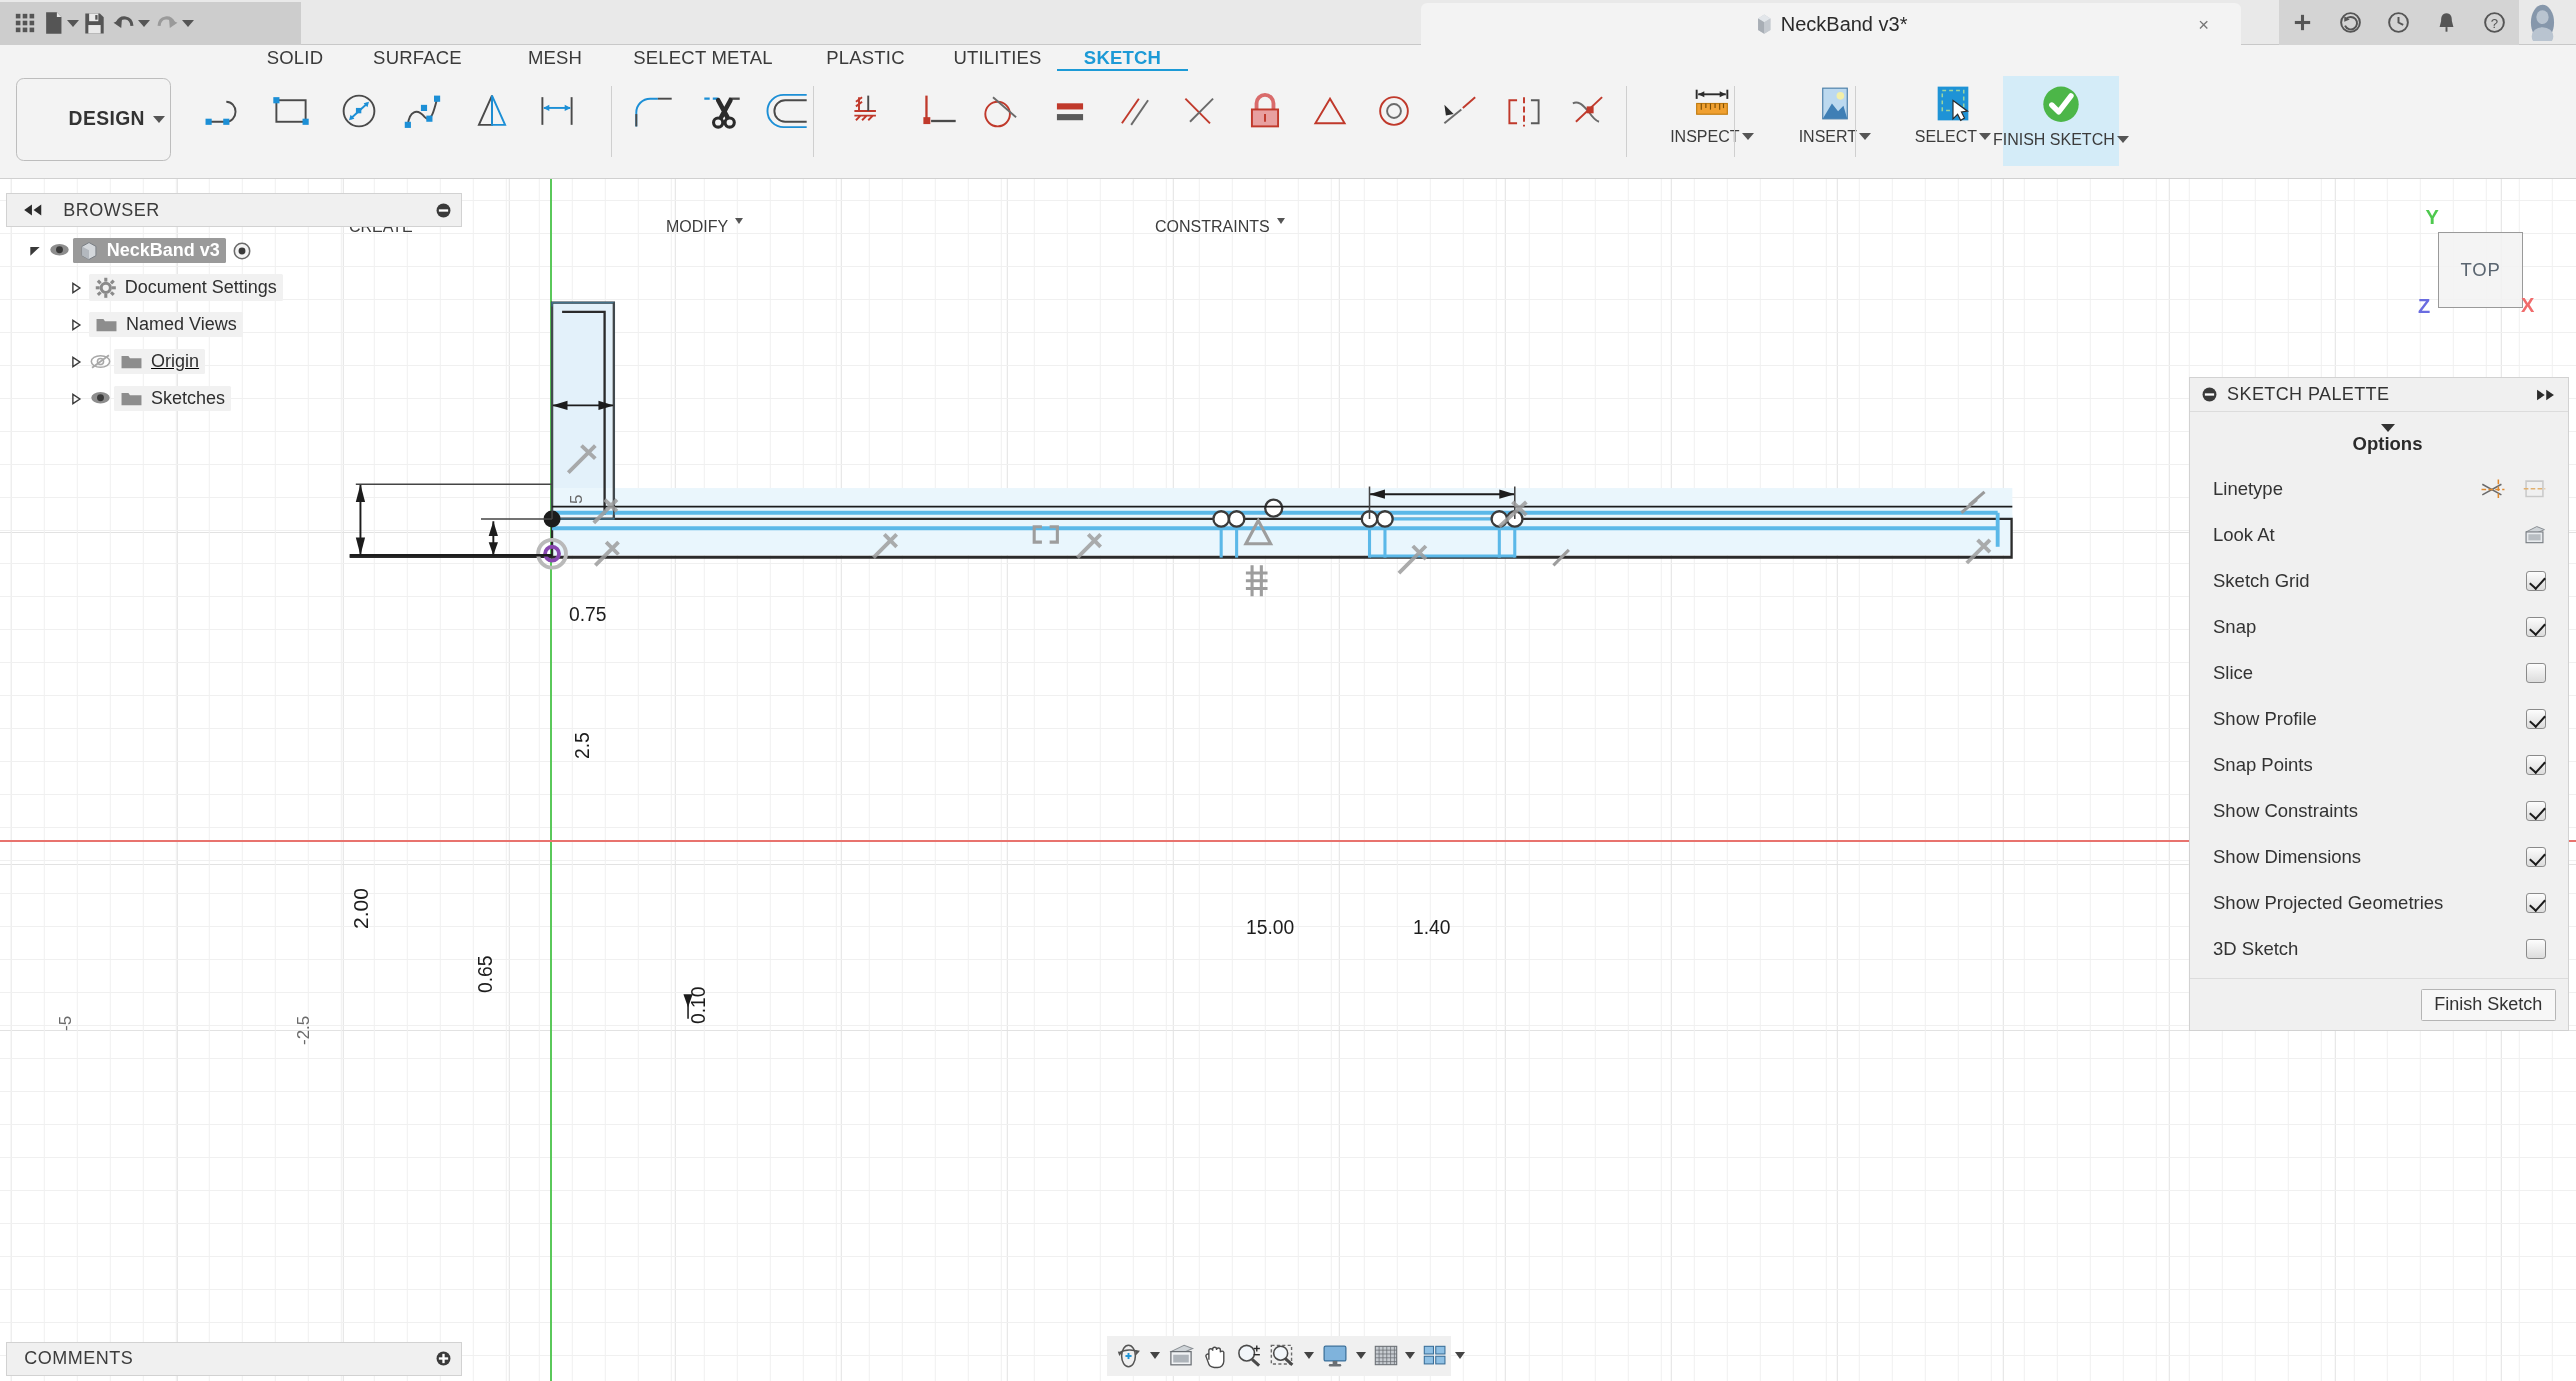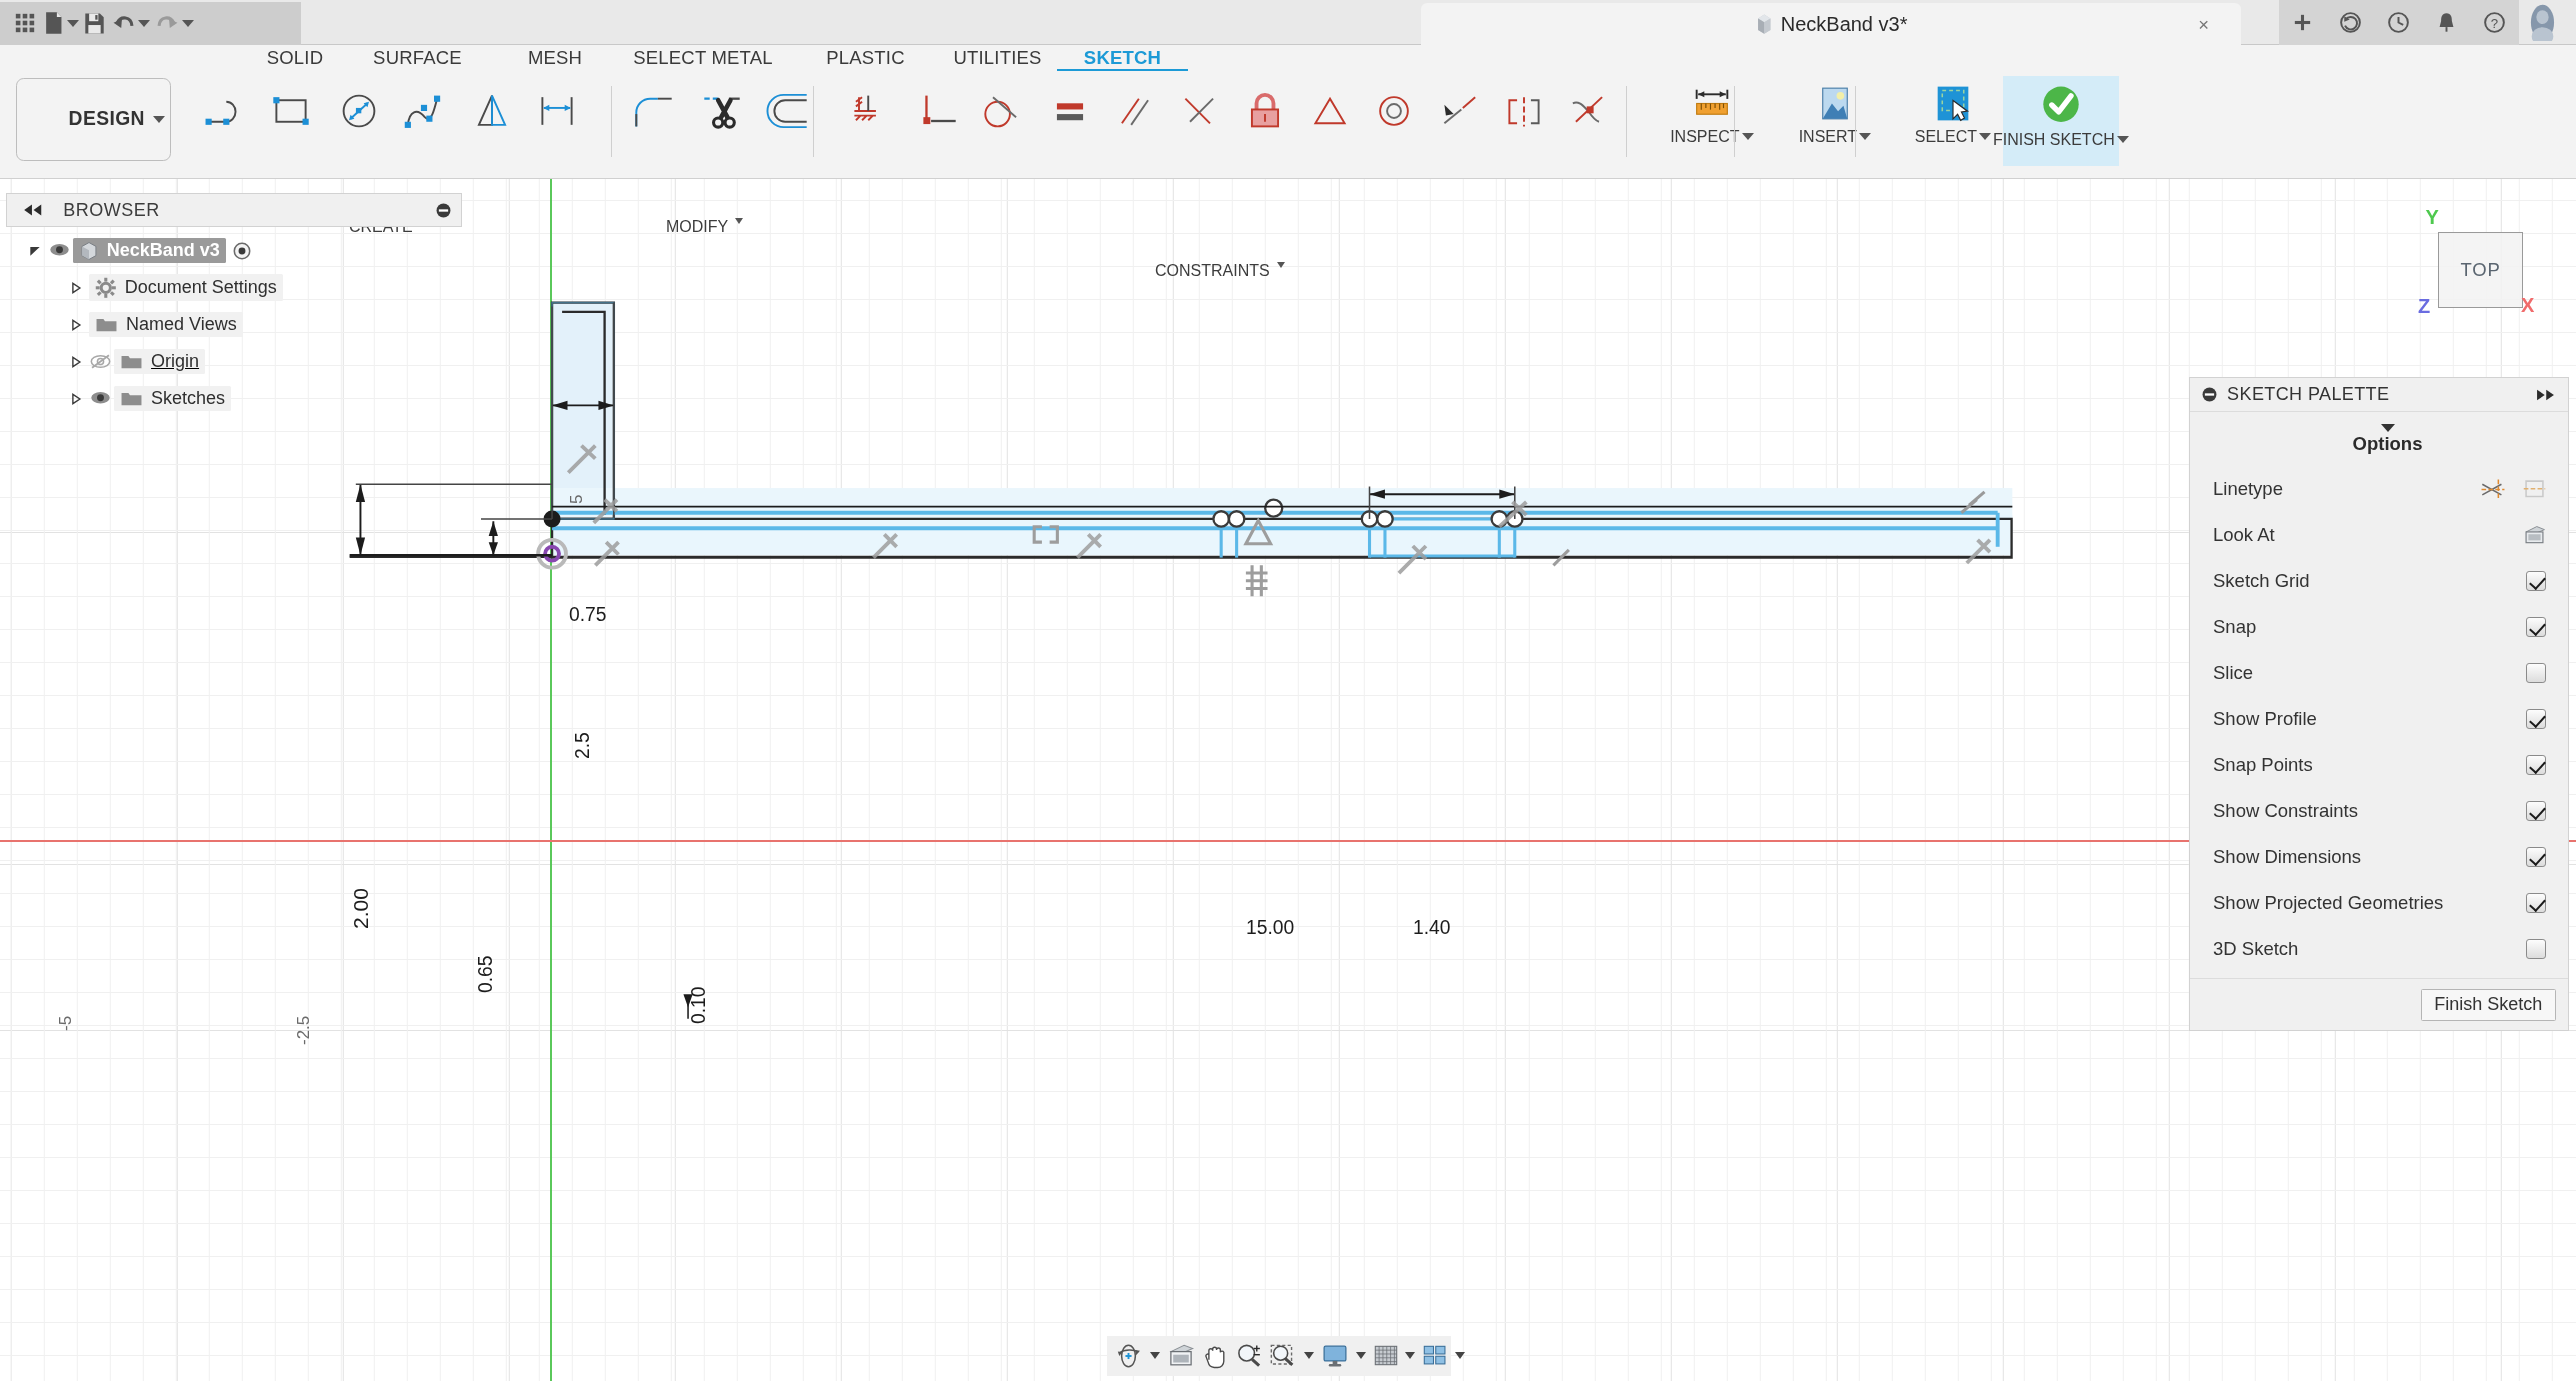--- a/index.html
+++ b/index.html
@@ -501,21 +501,21 @@
           <line x1="31" y1="8" x2="31" y2="46" stroke="#c0392b" stroke-width="2.5" stroke-dasharray="8,4"></line>
         </svg>
     </div>
     <div class="tool" style="left:1561px;">
       <svg width="48" height="40" viewBox="0 0 62 52">
           <path d="M10,16 C18,12 24,20 30,26 C34,32 38,38 44,40" fill="none" stroke="#6a6a6a" stroke-width="2.5"></path>
           <line x1="14" y1="40" x2="48" y2="8" stroke="#c0392b" stroke-width="2.5"></line>
           <rect x="28" y="20" width="9" height="9" fill="#c0392b"></rect>
         </svg>
     </div>
-    <div class="grp-label" style="left:1155px; top:148px;margin-top:44px;">
+    <div class="grp-label" style="left:1155px; top:148px;">
       <span>CONSTRAINTS</span>
       <span class="caret-dn"></span>
     </div>
     <div class="vdiv" style="left:1626px;"></div>
 
     <div class="bigtool" style="left:1662px;">
       <svg width="46" height="37" viewBox="0 0 60 48">
           <line x1="12" y1="12" x2="48" y2="12" stroke="#2b2b2b" stroke-width="2.5"></line>
           <polygon points="12,12 20,8 20,16" fill="#2b2b2b"></polygon>
           <polygon points="48,12 40,8 40,16" fill="#2b2b2b"></polygon>
@@ -914,20 +914,30 @@
             <span class="cbox"></span>
           </span>
       </div>
     </div>
 
     <div class="pal-foot">
       <button class="fs-btn">Finish Sketch</button>
     </div>
   </div>
 
+  <div class="comments">
+    <span class="ttl">COMMENTS</span>
+    <span class="addi">
+      <svg width="17" height="17" viewBox="0 0 22 22">
+          <circle cx="11" cy="11" r="9" fill="#3a3a3a"></circle>
+          <rect x="5" y="9.5" width="12" height="3" fill="#ffffff"></rect>
+          <rect x="9.5" y="5" width="3" height="12" fill="#ffffff"></rect>
+        </svg>
+    </span>
+  </div>
 
   <div class="navbar">
     <div class="nav-btn">
       <svg width="29" height="26" viewBox="0 0 38 34">
           <ellipse cx="19" cy="17" rx="9" ry="14" fill="none" stroke="#555" stroke-width="2"></ellipse>
           <path d="M7,13 C14,8 26,8 32,12" fill="none" stroke="#555" stroke-width="2"></path>
           <polygon points="5,11 11,12 7,17" fill="#555"></polygon>
           <polygon points="34,10 29,16 28,9" fill="#555"></polygon>
           <line x1="19" y1="13" x2="19" y2="21" stroke="#1e93d6" stroke-width="2.5"></line>
           <line x1="15" y1="17" x2="23" y2="17" stroke="#1e93d6" stroke-width="2.5"></line>

